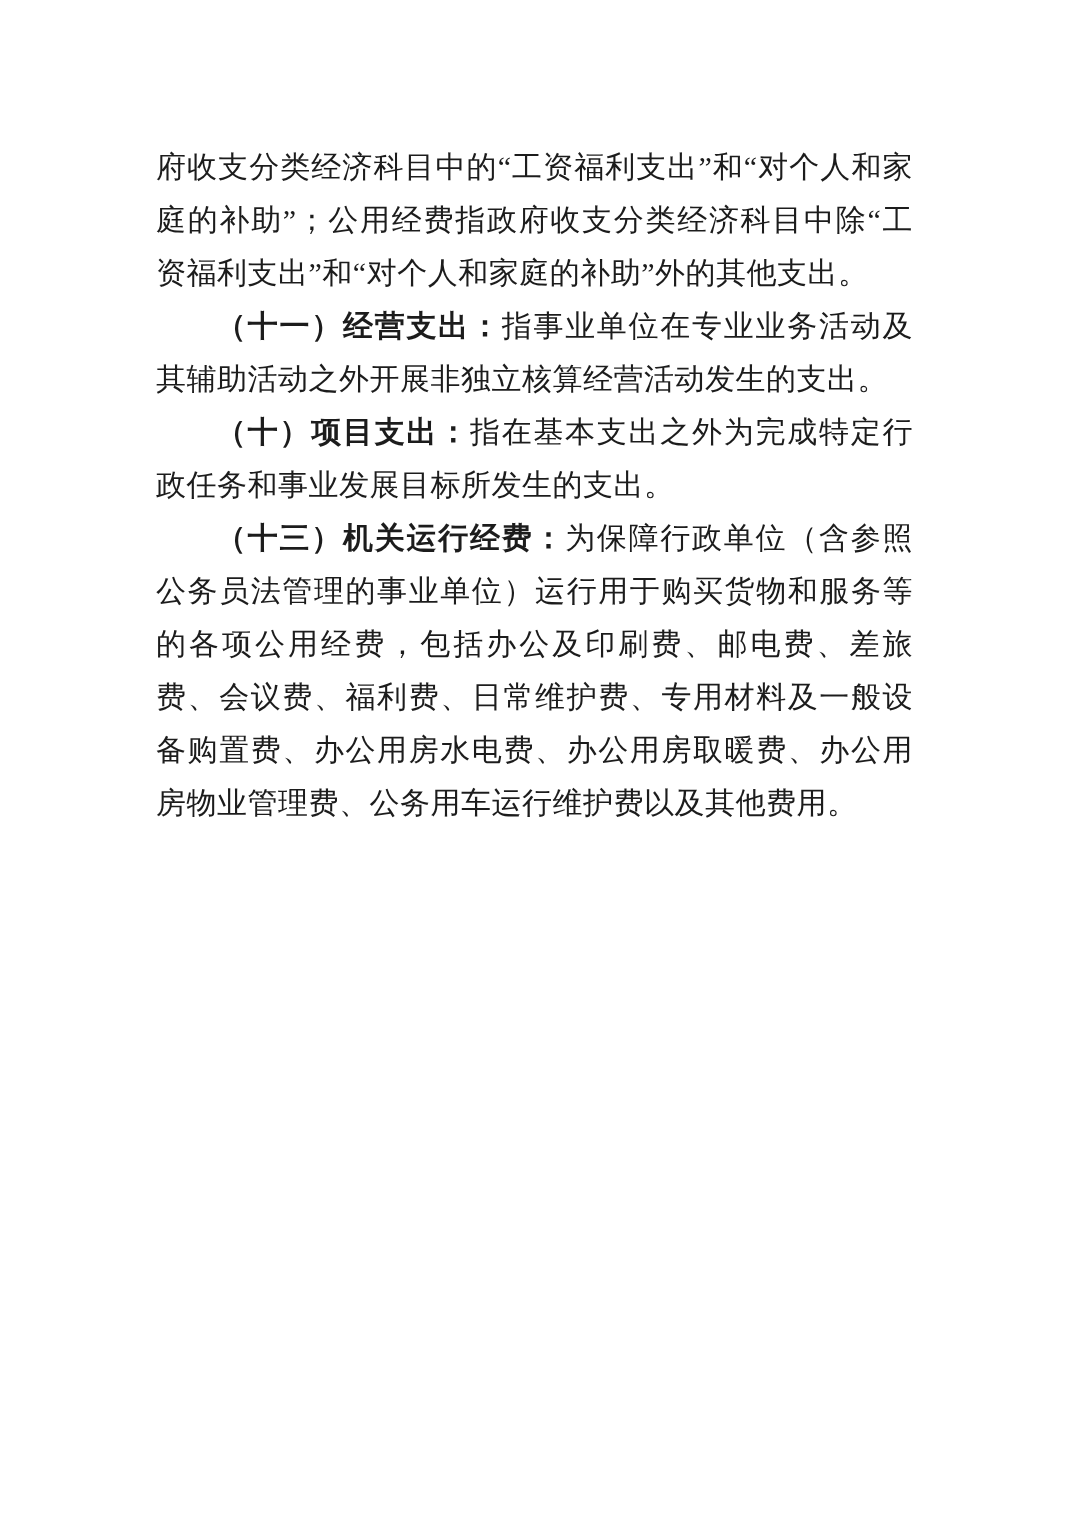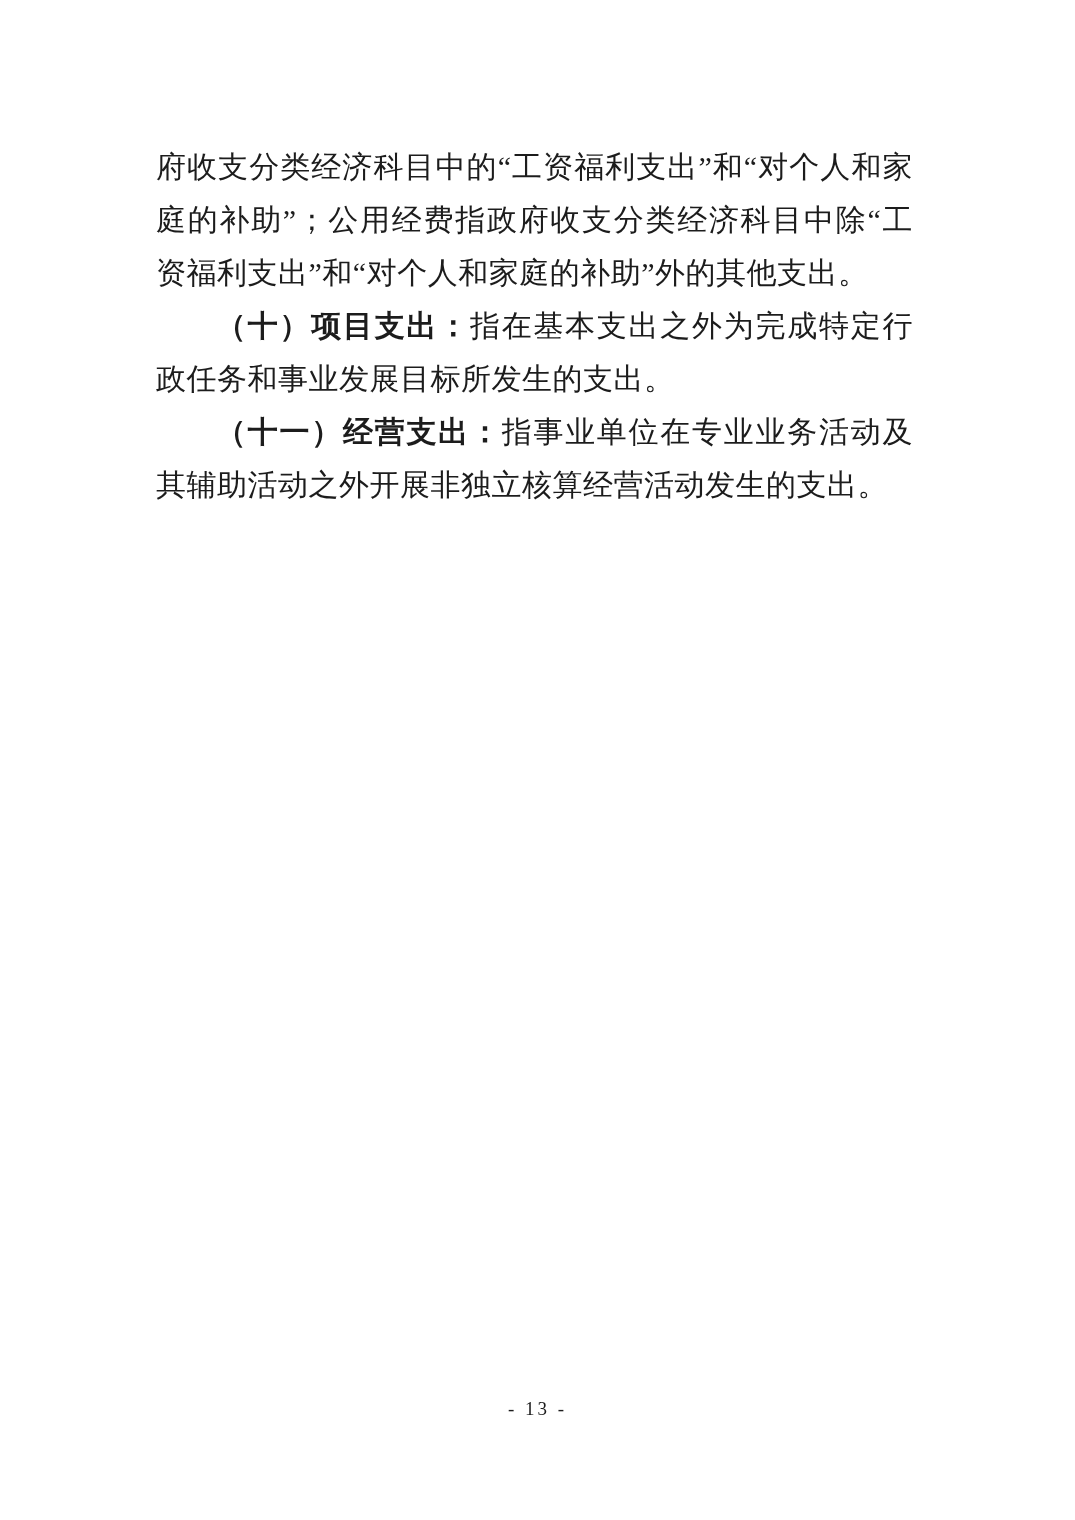--- a/index.html
+++ b/index.html
@@ -48,17 +48,17 @@
     color: var(--text-color, #1c1c1c);
     font-family: "Liberation Serif", "DejaVu Serif", serif;
   }
 </style>
 </head>
 <body>
 
 <div class="page">
   <div class="doc-body" id="doc-body">
       <p class="para"><span>府收支分类经济科目中的“工资福利支出”和“对个人和家庭的补助”；公用经费指政府收支分类经济科目中除“工资福利支出”和“对个人和家庭的补助”外的其他支出。</span></p>
+      <p class="para indent"><span class="lead">（十一）经营支出：</span><span>指事业单位在专业业务活动及其辅助活动之外开展非独立核算经营活动发生的支出。</span></p>
       <p class="para indent"><span class="lead">（十）项目支出：</span><span>指在基本支出之外为完成特定行政任务和事业发展目标所发生的支出。</span></p>
-      <p class="para indent"><span class="lead">（十一）经营支出：</span><span>指事业单位在专业业务活动及其辅助活动之外开展非独立核算经营活动发生的支出。</span></p>
+      <p class="para indent"><span class="lead">（十三）机关运行经费：</span><span>为保障行政单位（含参照公务员法管理的事业单位）运行用于购买货物和服务等的各项公用经费，包括办公及印刷费、邮电费、差旅费、会议费、福利费、日常维护费、专用材料及一般设备购置费、办公用房水电费、办公用房取暖费、办公用房物业管理费、公务用车运行维护费以及其他费用。</span></p>
     </div>
-  <div class="footer">- 13 -</div>
 </div>
 
 </body></html>

